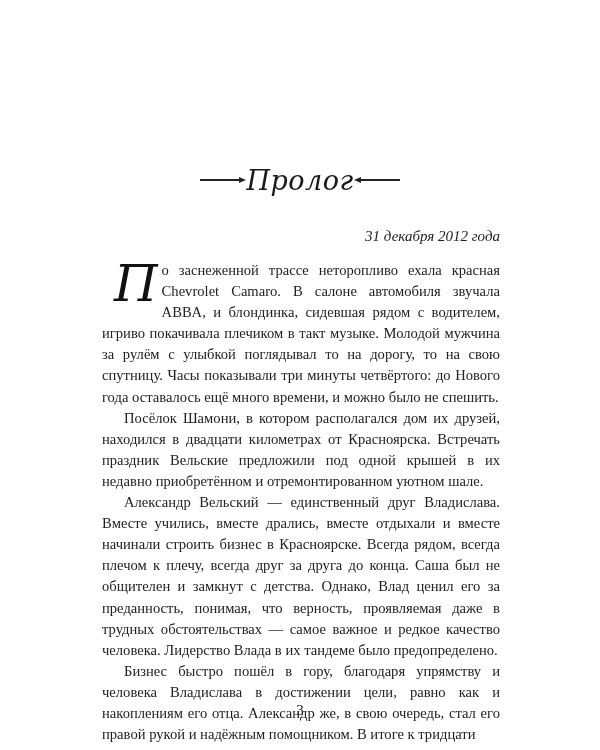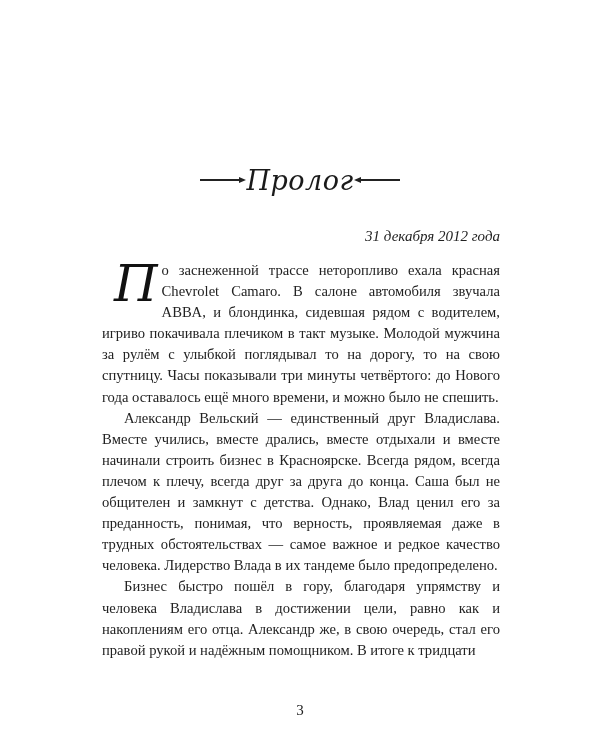--- a/index.html
+++ b/index.html
@@ -34,18 +34,19 @@
         <span class="line"></span>
       </span>
   </div>
 
   <div class="date">31 декабря 2012 года</div>
 
   <div class="body">
     <p class="first">
       <span class="dropcap">П</span><span>о заснеженной трассе неторопливо ехала красная Chevrolet Camaro. В салоне автомобиля звучала ABBA, и блондинка, сидевшая рядом с водителем, игриво покачивала плечиком в такт музыке. Молодой мужчина за рулём с улыбкой поглядывал то на дорогу, то на свою спутницу. Часы показывали три минуты четвёртого: до Нового года оставалось ещё много времени, и можно было не спешить.</span>
     </p>
+    <p>Посёлок Шамони, в котором располагался дом их друзей, находился в двадцати километрах от Красноярска. Встречать праздник Вельские предложили под одной крышей в их недавно приобретённом и отремонтированном уютном шале.</p>
     <p>Александр Вельский — единственный друг Владислава. Вместе учились, вместе дрались, вместе отдыхали и вместе начинали строить бизнес в Красноярске. Всегда рядом, всегда плечом к плечу, всегда друг за друга до конца. Саша был не общителен и замкнут с детства. Однако, Влад ценил его за преданность, понимая, что верность, проявляемая даже в трудных обстоятельствах — самое важное и редкое качество человека. Лидерство Влада в их тандеме было предопределено.</p>
     <p>Бизнес быстро пошёл в гору, благодаря упрямству и человека Владислава в достижении цели, равно как и накоплениям его отца. Александр же, в свою очередь, стал его правой рукой и надёжным помощником. В итоге к тридцати</p>
   </div>
 
   <div class="pagenum">3</div>
 </div>
 
 </body></html>

